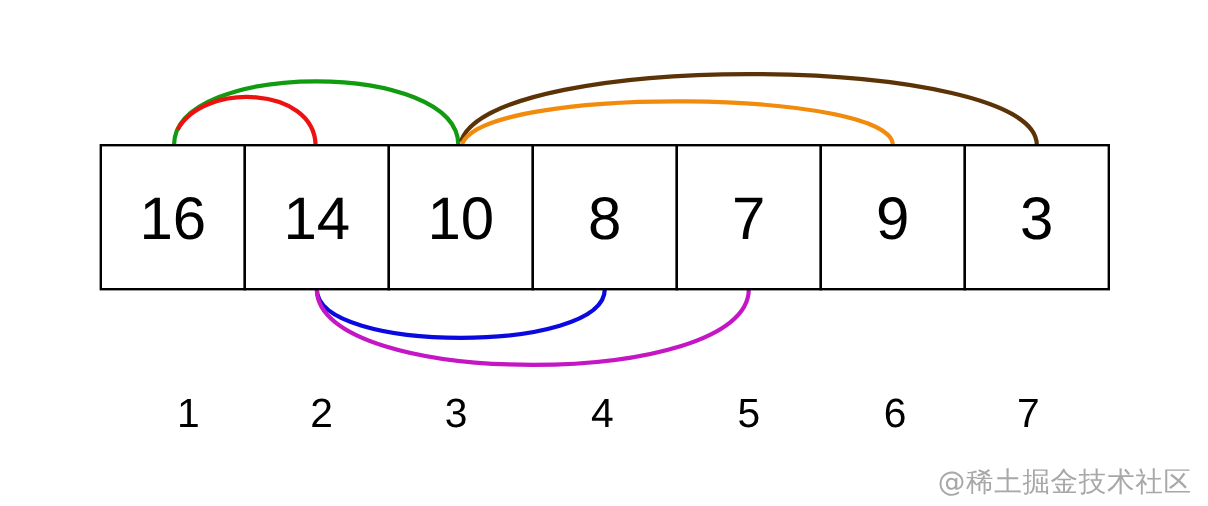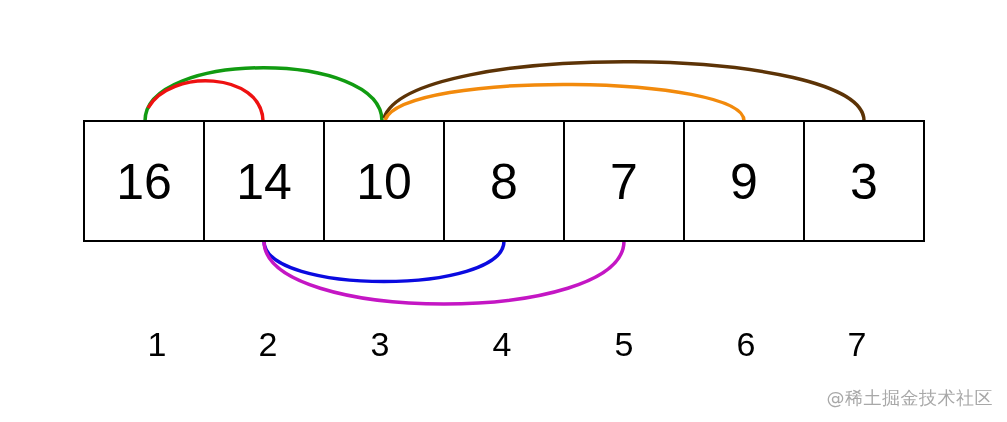--- a/index.html
+++ b/index.html
@@ -1,21 +1,21 @@
 <!DOCTYPE html>
 <html><head>
 <meta charset="utf-8">
 <style>
   html, body { margin: 0; padding: 0; background: #ffffff; }
   body { width: 1007px; height: 422px; position: relative; overflow: hidden;
          font-family: "Liberation Sans", sans-serif; }
   #diagram { position: absolute; left: 0; top: 0; }
   .cell-text { font-family: "Liberation Sans", sans-serif; font-size: 50px; fill: #000; }
   .idx-text { font-family: "Liberation Sans", sans-serif; font-size: 34px; fill: #000; }
-  .watermark { position: absolute; right: 14px; top: 386px; font-size: 18px; color: #a8a8a8;
+  .watermark { position: absolute; right: 14px; top: 386px; font-size: 23px; color: #a8a8a8;
                font-family: "DejaVu Sans", sans-serif; letter-spacing: 0.5px; margin-left: 28px; }
 </style>
 </head>
 <body>
 
 <svg id="diagram" width="1007" height="422" viewBox="0 0 1007 422">
 
   <path d="M145 121 C 145 50, 382 50, 382 121" fill="none" stroke="#119b11" stroke-width="3.5"></path>
   <path d="M148 108 C 170 68, 262 72, 263 121" fill="none" stroke="#ee1111" stroke-width="3.5"></path>
   <path d="M384 118 C 410 40, 865 45, 864 121" fill="none" stroke="#5c3306" stroke-width="3.5"></path>

